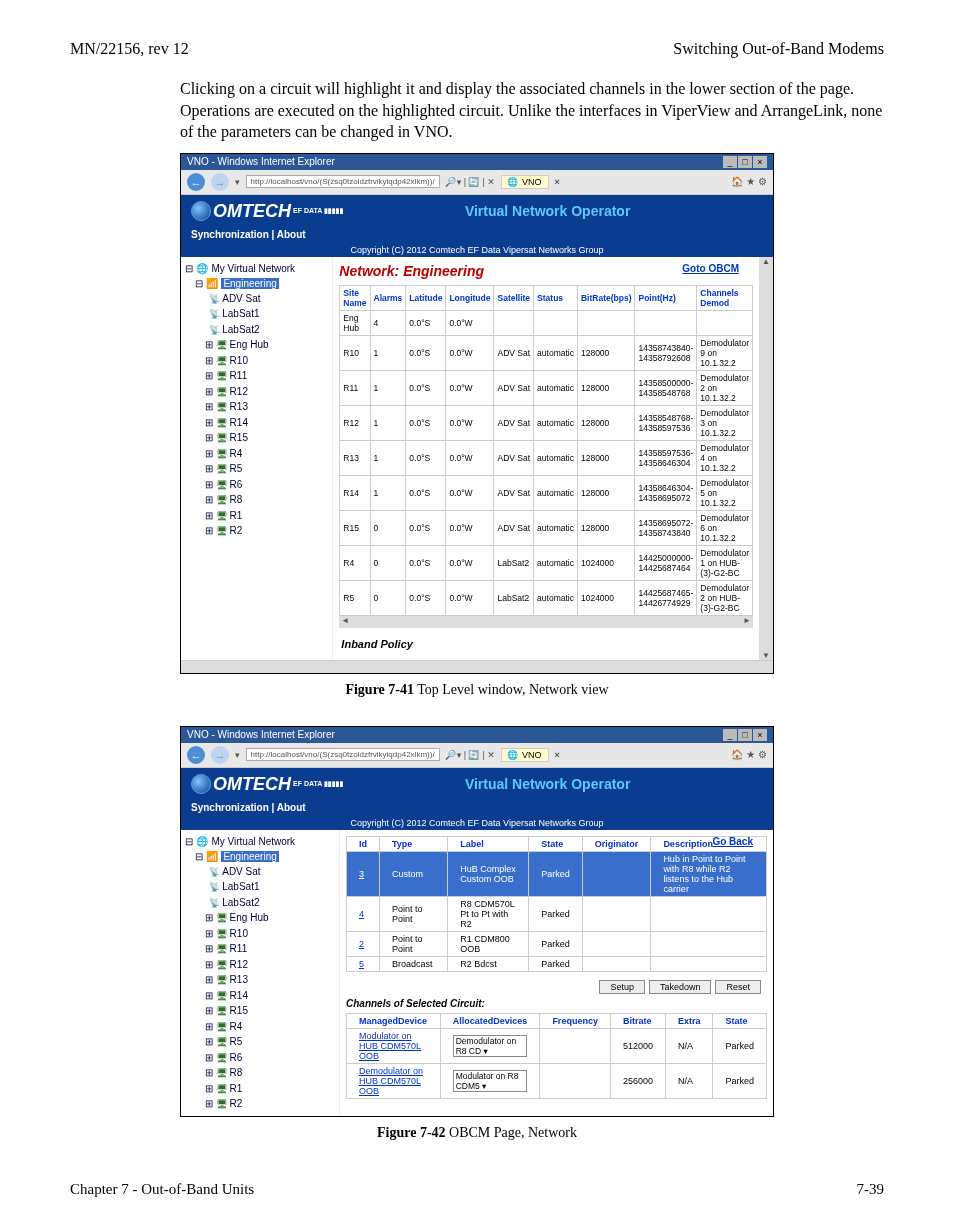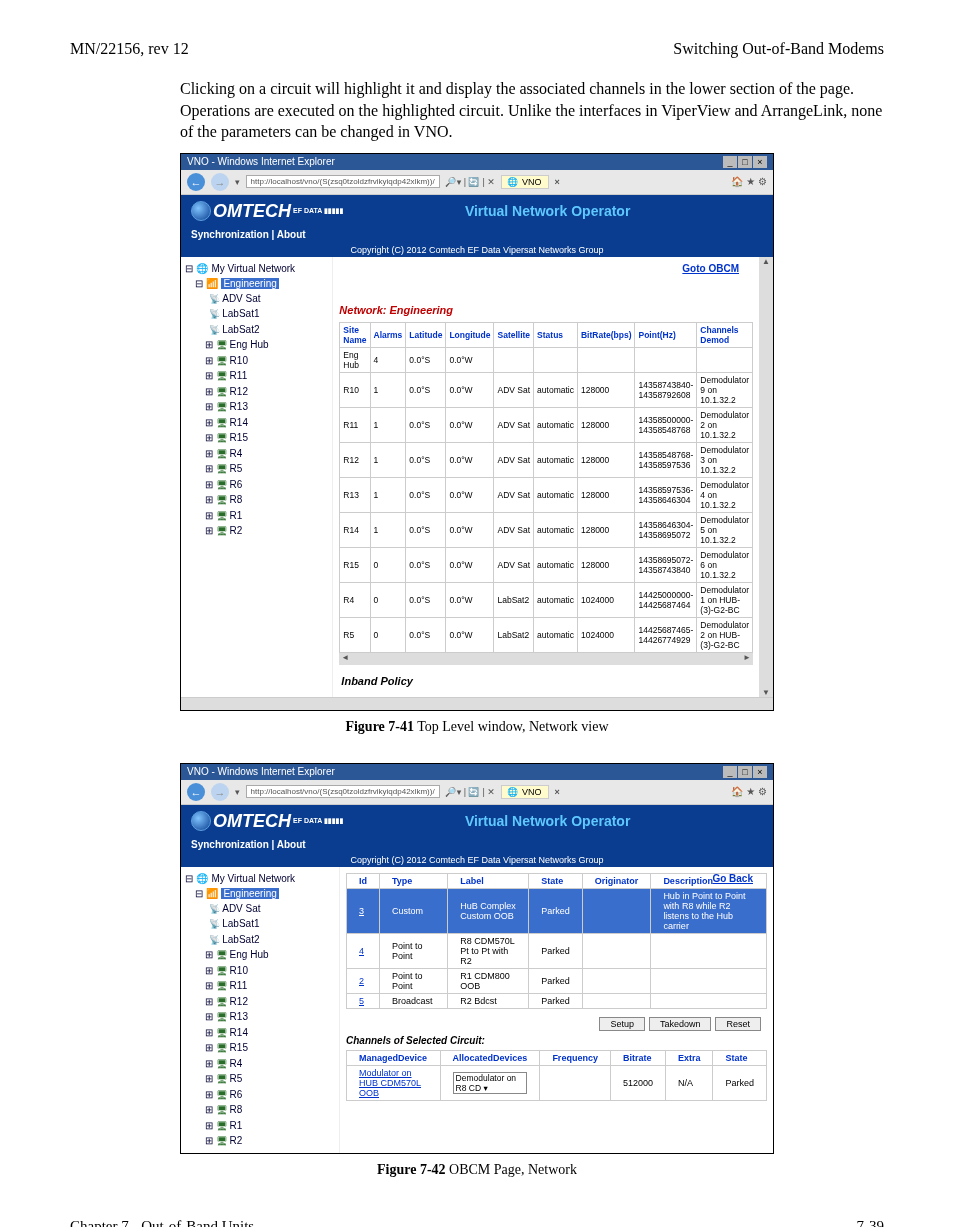--- a/index.html
+++ b/index.html
@@ -150,23 +150,22 @@
   .sat-icon { color:#666; margin-right:2px; font-size:9px;}
   .content-pane {
     flex:1;
     padding:6px;
     position:relative;
   }
   .net-title {
     color:#c00000;
     font-weight:bold;
     font-style:italic;
-    font-size:11px;
+    font-size:14px;
     margin-bottom:6px;
-    margin-top:41px;
   }
   .goto-link {
     position:absolute;
     right:20px;
     top:6px;
     color:#0033cc;
     font-weight:bold;
     font-size:10px;
     text-decoration:underline;
   }
@@ -590,20 +589,28 @@
           </thead>
         <tbody id="chan-body">
             <tr>
               <td><span class="dev-link">Modulator on HUB CDM570L OOB</span></td>
               <td><span class="dd">Demodulator on R8 CD ▾</span></td>
               <td></td>
               <td>512000</td>
               <td>N/A</td>
               <td>Parked</td>
             </tr>
+            <tr>
+              <td><span class="dev-link">Demodulator on HUB CDM570L OOB</span></td>
+              <td><span class="dd">Modulator on R8 CDM5 ▾</span></td>
+              <td></td>
+              <td>256000</td>
+              <td>N/A</td>
+              <td>Parked</td>
+            </tr>
           </tbody>
       </table>
     </div>
   </div>
 </div>
 
 <div class="figure-caption">
   <b>Figure 7-42</b><span>   OBCM Page, Network</span>
 </div>
 

